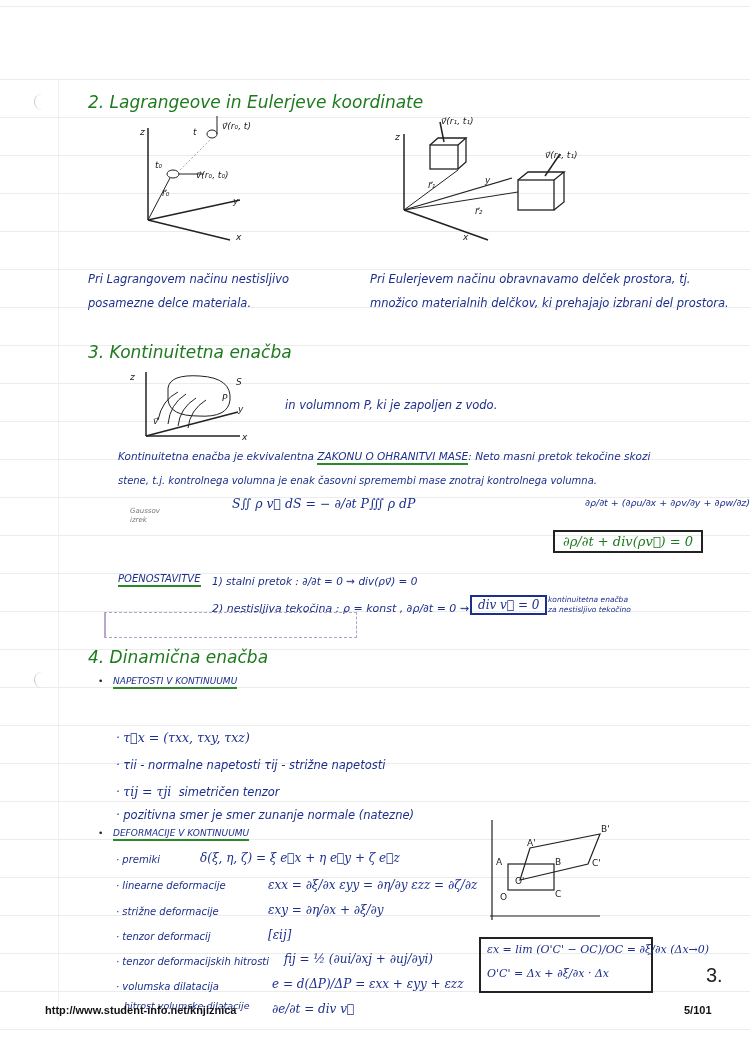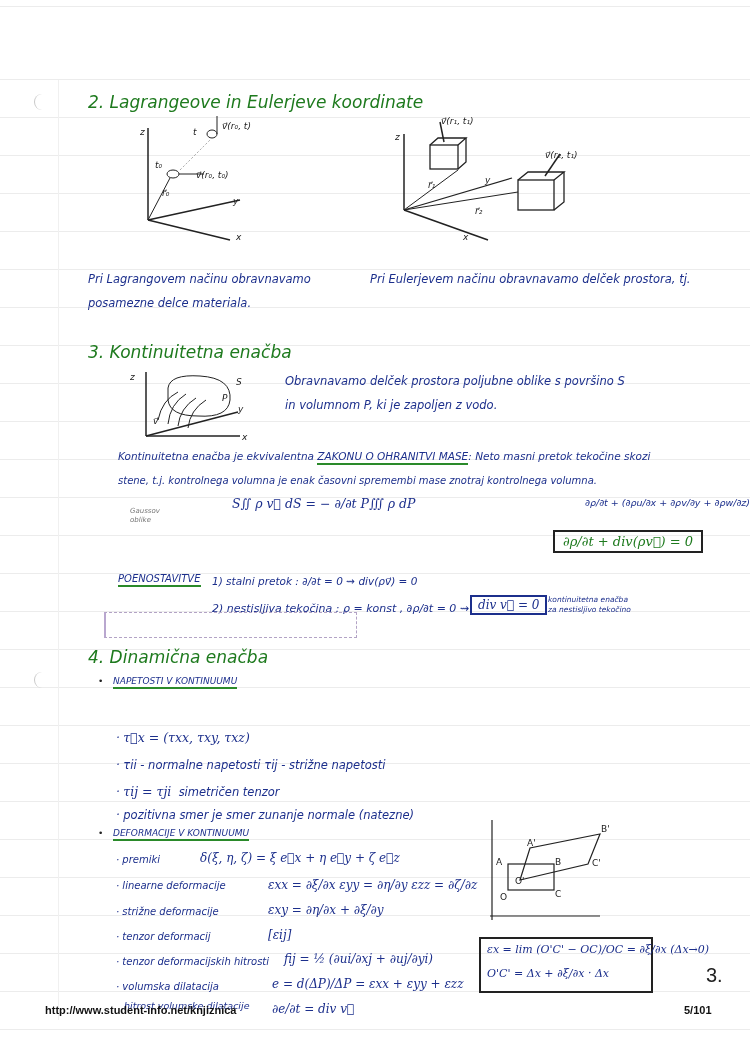--- a/index.html
+++ b/index.html
@@ -77,53 +77,53 @@
     <line x1="145" y1="46" x2="160" y2="24" stroke="#222" stroke-width="1.5"></line>
   </svg>
   <div class="hw black s" style="left:395px;top:132px">z</div>
   <div class="hw black s" style="left:485px;top:175px">y</div>
   <div class="hw black s" style="left:463px;top:232px">x</div>
   <div class="hw black s" style="left:441px;top:116px">v⃗(r₁, t₁)</div>
   <div class="hw black s" style="left:545px;top:150px">v⃗(r₂, t₁)</div>
   <div class="hw black s" style="left:428px;top:180px">r⃗₁</div>
   <div class="hw black s" style="left:475px;top:206px">r⃗₂</div>
 
-  <div class="hw blue t" style="left:88px;top:272px">Pri Lagrangovem načinu obravnavamo</div>
+  <div class="hw blue t" style="left:88px;top:272px">Pri Lagrangovem načinu nestisljivo</div>
   <div class="hw blue t" style="left:88px;top:296px">posamezne delce materiala.</div>
   <div class="hw blue t" style="left:370px;top:272px">Pri Eulerjevem načinu obravnavamo delček prostora, tj.</div>
+  <div class="hw blue t" style="left:370px;top:296px">množico materialnih delčkov, ki prehajajo izbrani del prostora.</div>
 
   <div class="hw green h" style="left:88px;top:342px">3. Kontinuitetna enačba</div>
   <svg style="left:140px;top:370px" width="110" height="70">
     <line x1="6" y1="2" x2="6" y2="66" stroke="#222" stroke-width="1.5"></line>
     <line x1="6" y1="66" x2="100" y2="66" stroke="#222" stroke-width="1.5"></line>
     <line x1="6" y1="66" x2="98" y2="42" stroke="#222" stroke-width="1.5"></line>
     <path d="M28,18 Q30,4 60,6 Q92,8 90,30 Q88,48 58,46 Q30,46 28,30 Z" fill="none" stroke="#222"></path>
     <path d="M18,50 Q22,30 38,22" fill="none" stroke="#222"></path>
     <path d="M28,54 Q30,34 46,24" fill="none" stroke="#222"></path>
     <path d="M38,56 Q40,38 56,28" fill="none" stroke="#222"></path>
     <path d="M48,58 Q50,40 66,30" fill="none" stroke="#222"></path>
   </svg>
   <div class="hw black s" style="left:130px;top:372px">z</div>
   <div class="hw black s" style="left:238px;top:404px">y</div>
   <div class="hw black s" style="left:242px;top:432px">x</div>
   <div class="hw black s" style="left:236px;top:377px">S</div>
   <div class="hw black s" style="left:222px;top:393px">P</div>
   <div class="hw black s" style="left:153px;top:416px">v⃗</div>
 
-  <div class="hw blue t" style="left:285px;top:374px">Obravnavamo delček prostora poljubne oblike s površino S</div>
   <div class="hw blue t" style="left:285px;top:398px">in volumnom P, ki je zapoljen z vodo.</div>
 
   <div class="hw blue s" style="left:118px;top:450px;font-size:10.5px">
     <span>Kontinuitetna enačba je ekvivalentna</span>
     <span class="ul-green">ZAKONU O OHRANITVI MASE</span><span>: Neto masni pretok tekočine skozi</span>
   </div>
   <div class="hw blue s" style="left:118px;top:475px;font-size:10px">stene, t.j. kontrolnega volumna je enak časovni spremembi mase znotraj kontrolnega volumna.</div>
   <div class="hw black s" style="left:130px;top:507px;font-size:7px;color:#777;line-height:9px">
     <div>Gaussov</div>
-    <div>oblike</div>
+    <div>izrek</div>
   </div>
   <div class="hw blue m" style="left:232px;top:496px">S∬ ρ v⃗ dS  =  − ∂/∂t P∭ ρ dP</div>
   <div class="hw blue s" style="left:585px;top:497px;font-size:9.5px">∂ρ/∂t + (∂ρu/∂x + ∂ρv/∂y + ∂ρw/∂z) = 0</div>
 
   <div class="hw green m boxed" style="left:553px;top:530px;font-size:13px">∂ρ/∂t + div(ρv⃗) = 0</div>
 
   <div class="hw blue s ul-green" style="left:118px;top:573px;font-size:10px;border-color:#2a8a2a">POENOSTAVITVE</div>
   <div class="hw blue s" style="left:212px;top:575px;font-size:10.5px">1) stalni pretok : ∂/∂t = 0  ⇝  div(ρv⃗) = 0</div>
   <div class="hw blue s" style="left:212px;top:602px;font-size:11px">2) nestisljiva tekočina : ρ = konst ,  ∂ρ/∂t = 0  ⇝</div>
   <div class="hw blue m box-blue" style="left:470px;top:595px;font-size:12px">div v⃗ = 0</div>

